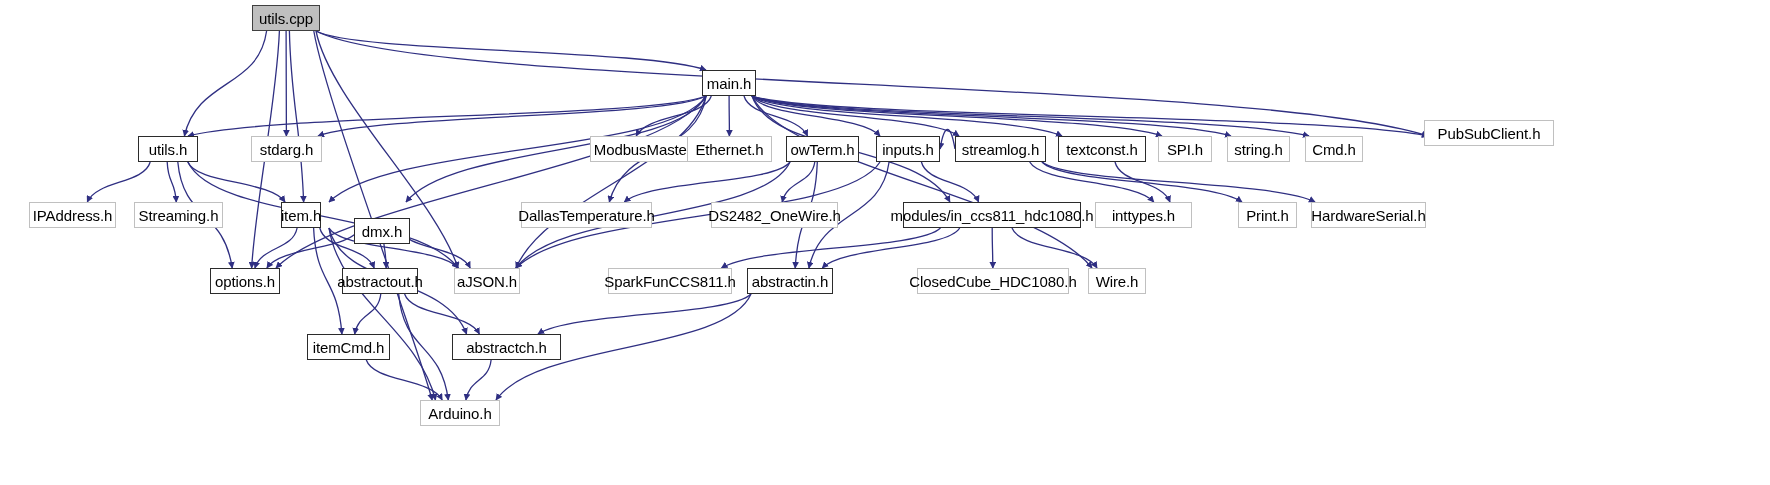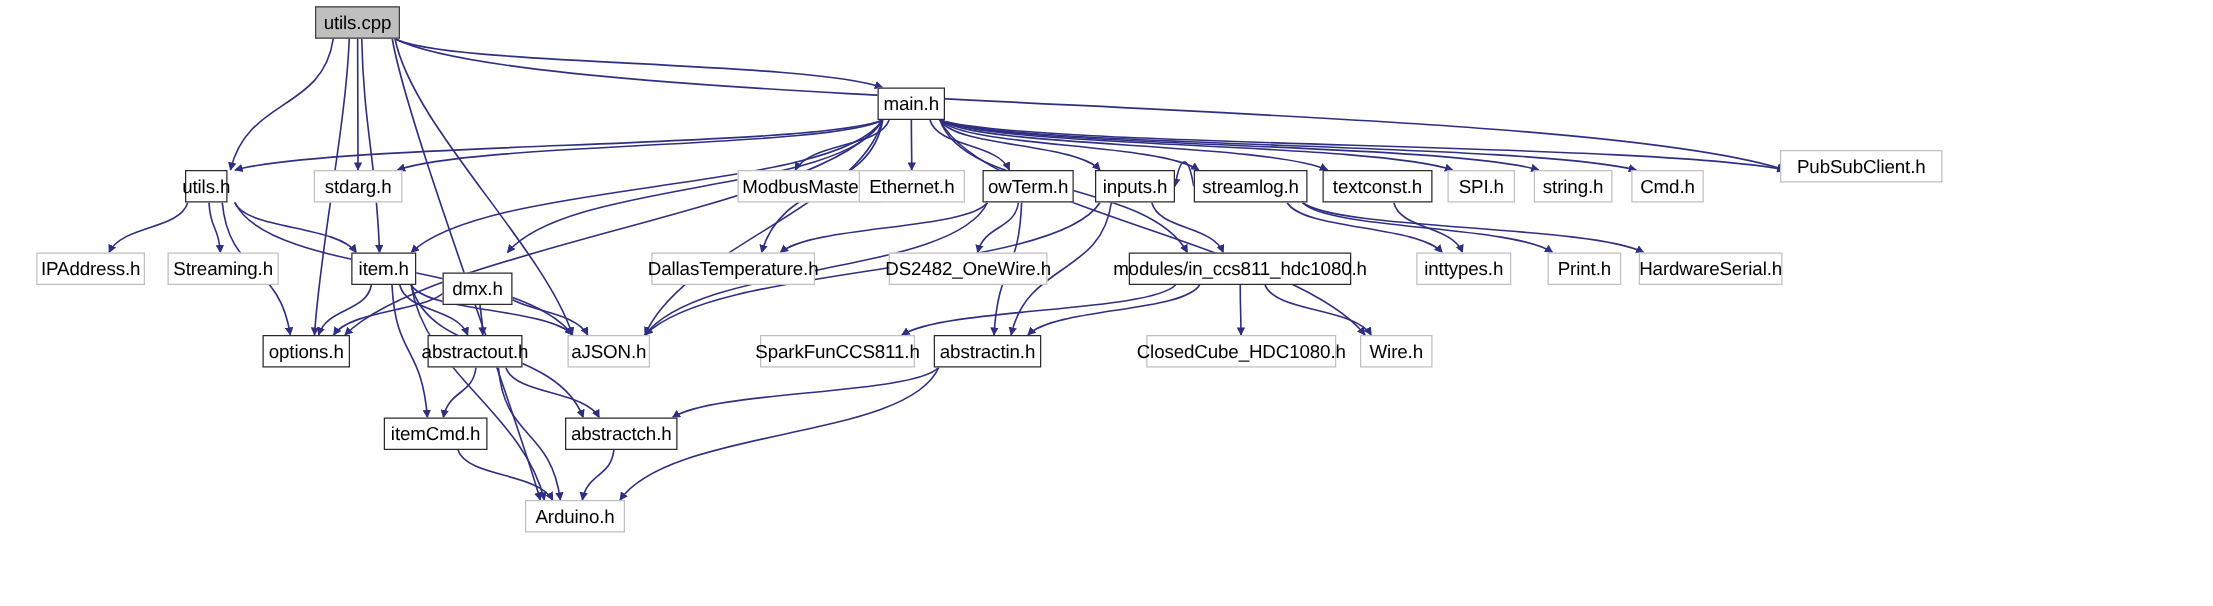--- a/index.html
+++ b/index.html
@@ -123,46 +123,46 @@
         <path d="M 398.7 294.0 C 403.6 352.3, 440.4 341.7, 448.3 400.0" marker-end="url(#arrow)"></path>
         <path d="M 751.0 294.0 C 729.7 316.0, 572.1 312.0, 538.0 334.0" marker-end="url(#arrow)"></path>
         <path d="M 751.0 294.0 C 725.5 352.3, 536.8 341.7, 496.0 400.0" marker-end="url(#arrow)"></path>
         <path d="M 366.3 360.0 C 373.9 382.0, 430.0 378.0, 442.2 400.0" marker-end="url(#arrow)"></path>
         <path d="M 491.1 360.0 C 488.6 382.0, 469.9 378.0, 465.9 400.0" marker-end="url(#arrow)"></path>
       </g>
   </svg>
   <div id="nodes">
       <div class="node root" style="left: 252px; top: 5px; width: 68px;">utils.cpp</div>
       <div class="node project" style="left: 702px; top: 70px; width: 54px;">main.h</div>
-      <div class="node project" style="left: 148px; top: 136px; width: 34px;">utils.h</div>
+      <div class="node project" style="left: 138px; top: 136px; width: 60px;">utils.h</div>
       <div class="node external" style="left: 251px; top: 136px; width: 71px;">stdarg.h</div>
       <div class="node external" style="left: 560px; top: 136px; width: 117px; margin-left: 30px;">ModbusMaster.h</div>
       <div class="node external" style="left: 687px; top: 136px; width: 85px;">Ethernet.h</div>
       <div class="node project" style="left: 786px; top: 136px; width: 73px;">owTerm.h</div>
       <div class="node project" style="left: 876px; top: 136px; width: 64px;">inputs.h</div>
       <div class="node project" style="left: 955px; top: 136px; width: 91px;">streamlog.h</div>
       <div class="node project" style="left: 1058px; top: 136px; width: 88px;">textconst.h</div>
       <div class="node external" style="left: 1158px; top: 136px; width: 54px; text-align: right;">SPI.h</div>
       <div class="node external" style="left: 1227px; top: 136px; width: 63px;">string.h</div>
       <div class="node external" style="left: 1305px; top: 136px; width: 58px;">Cmd.h</div>
       <div class="node external" style="left: 1424px; top: 120px; width: 130px;">PubSubClient.h</div>
       <div class="node external" style="left: 29px; top: 202px; width: 87px;">IPAddress.h</div>
       <div class="node external" style="left: 134px; top: 202px; width: 89px;">Streaming.h</div>
-      <div class="node project" style="left: 281px; top: 202px; width: 52px;">item.h</div>
+      <div class="node project" style="left: 281px; top: 202px; width: 40px;">item.h</div>
       <div class="node project" style="left: 354px; top: 202px; width: 56px; margin-top: 16px;">dmx.h</div>
       <div class="node external" style="left: 521px; top: 202px; width: 131px;">DallasTemperature.h</div>
       <div class="node external" style="left: 711px; top: 202px; width: 127px;">DS2482_OneWire.h</div>
       <div class="node project" style="left: 903px; top: 202px; width: 178px;">modules/in_ccs811_hdc1080.h</div>
-      <div class="node external" style="left: 1133px; top: 202px; width: 76px;">inttypes.h</div>
+      <div class="node external" style="left: 1095px; top: 202px; width: 97px;">inttypes.h</div>
       <div class="node external" style="left: 1238px; top: 202px; width: 59px;">Print.h</div>
       <div class="node external" style="left: 1311px; top: 202px; width: 115px;">HardwareSerial.h</div>
       <div class="node project" style="left: 210px; top: 268px; width: 70px;">options.h</div>
       <div class="node project" style="left: 342px; top: 268px; width: 76px;">abstractout.h</div>
       <div class="node external" style="left: 454px; top: 268px; width: 66px;">aJSON.h</div>
       <div class="node external" style="left: 608px; top: 268px; width: 124px;">SparkFunCCS811.h</div>
       <div class="node project" style="left: 747px; top: 268px; width: 86px;">abstractin.h</div>
       <div class="node external" style="left: 917px; top: 268px; width: 152px;">ClosedCube_HDC1080.h</div>
       <div class="node external" style="left: 1088px; top: 268px; width: 58px;">Wire.h</div>
       <div class="node project" style="left: 307px; top: 334px; width: 83px;">itemCmd.h</div>
-      <div class="node project" style="left: 452px; top: 334px; width: 90px;">abstractch.h</div>
+      <div class="node project" style="left: 452px; top: 334px; width: 109px;">abstractch.h</div>
       <div class="node external" style="left: 420px; top: 400px; width: 80px;">Arduino.h</div>
     </div>
 </div>
 
 </body></html>

